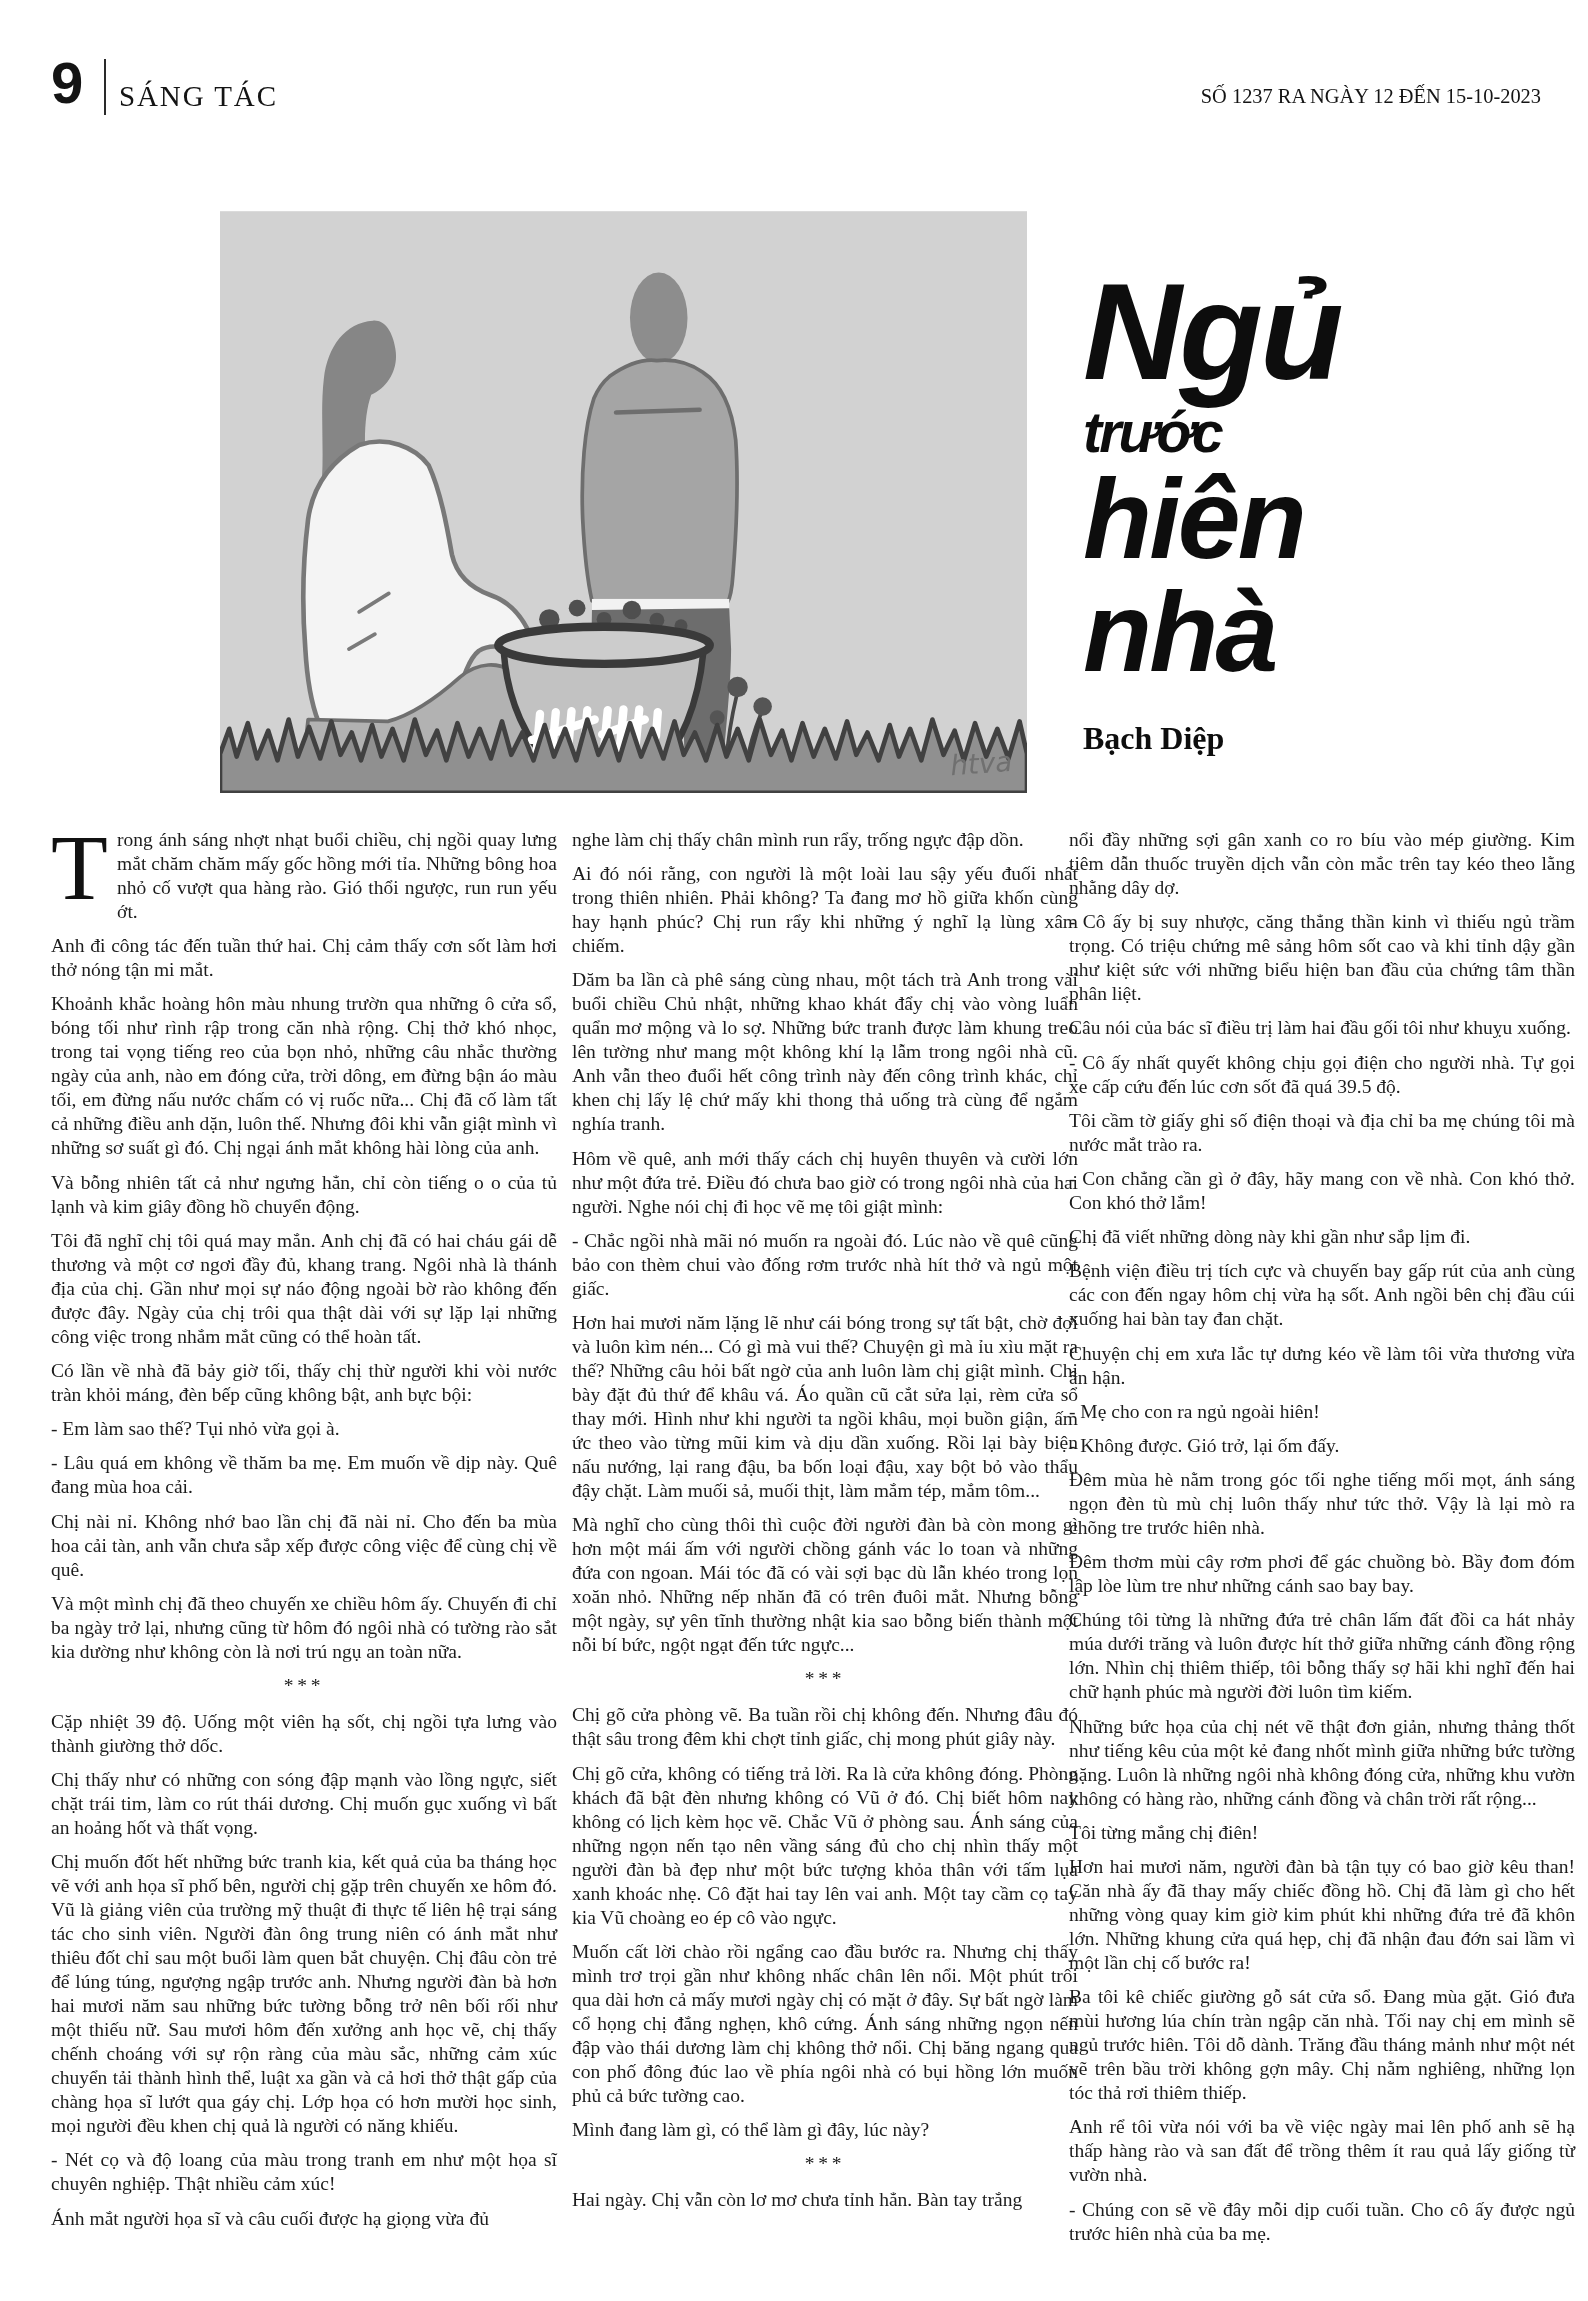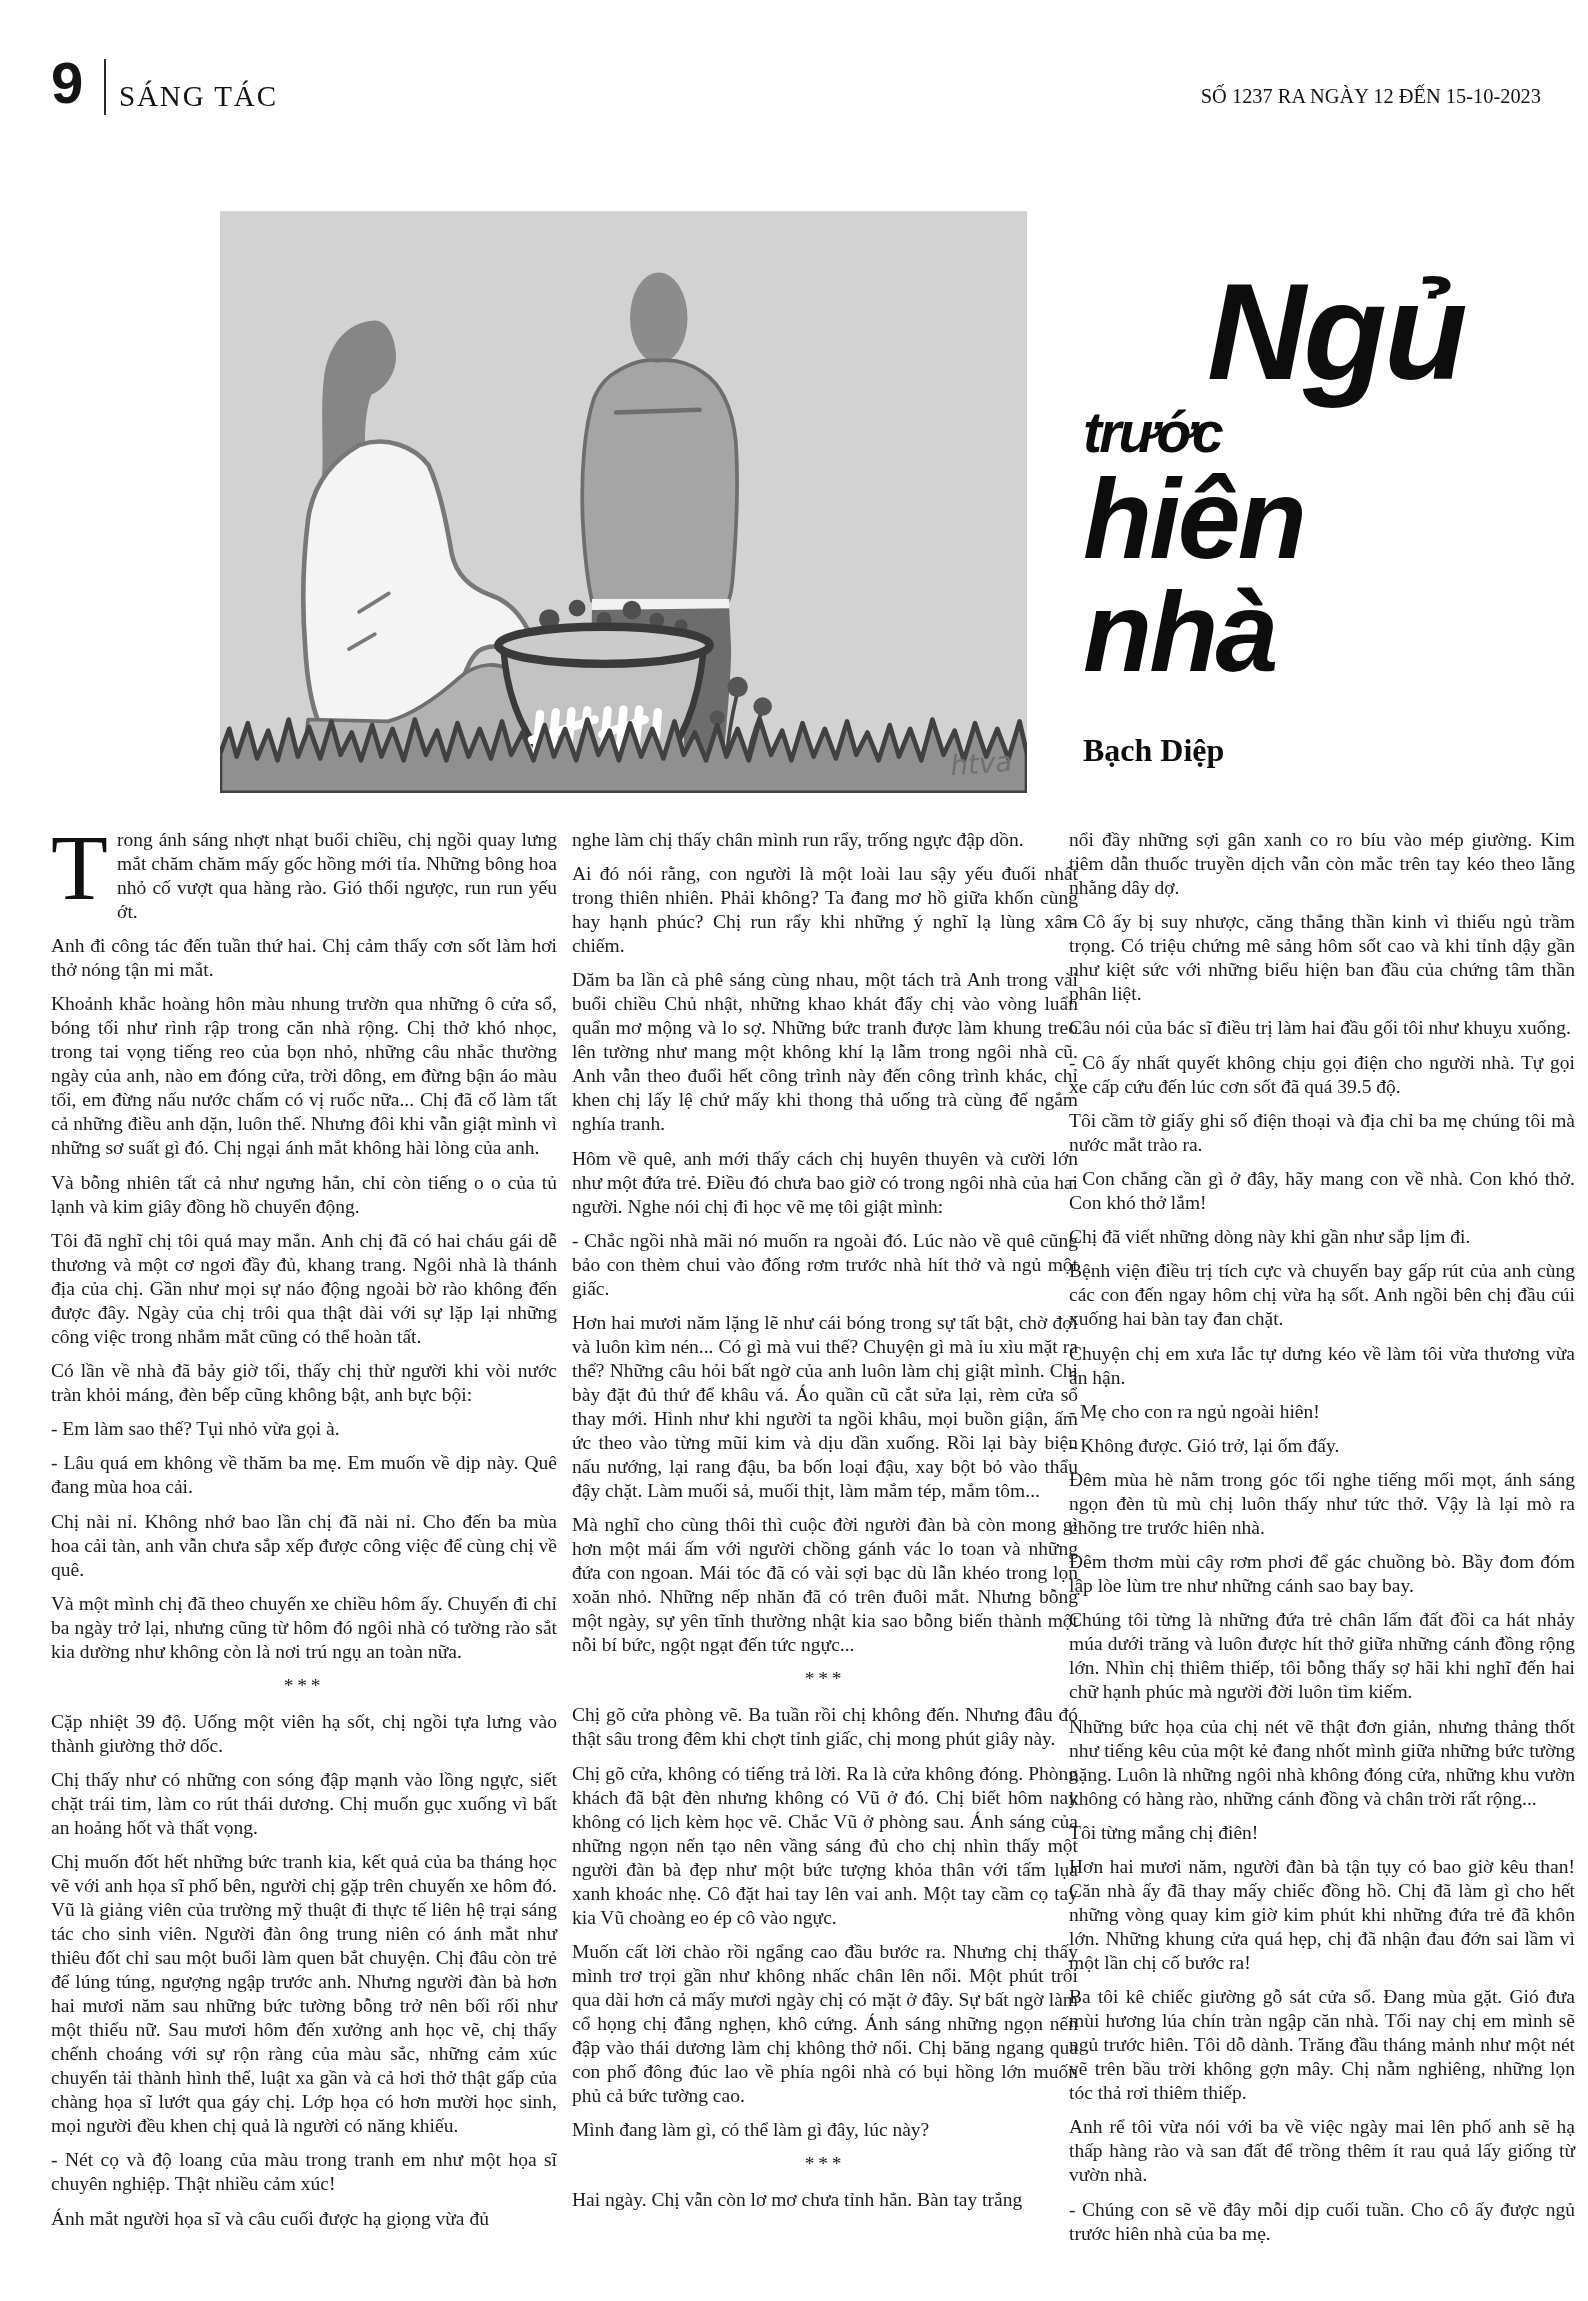--- a/index.html
+++ b/index.html
@@ -38,26 +38,26 @@
   .illustration svg{display:block;width:100%;height:100%;}
   
   .title-block{
     position:absolute;left:1083px;top:265px;width:506px;
   }
   .title-line{
     font-family:"Liberation Sans", sans-serif;
     font-style:italic;font-weight:bold;color:#0d0d0d;
     line-height:0.98;letter-spacing:-2.8px;
   }
-  .t1{font-size:137px;text-align:center;}
+  .t1{font-size:137px;}
   .t2{font-size:57px;margin-top:5.6px;}
   .t3{font-size:113px;margin-top:3.7px;}
   .t4{font-size:113px;margin-top:1.9px;}
   .article-author{
-    margin-top:44px;
+    margin-top:32px;
     font-family:"Liberation Serif", serif;
     font-size:32px;font-weight:bold;color:#0d0d0d;
   }
   
   .col{
     position:absolute;top:828px;width:506px;
     font-size:19.5px;line-height:24px;text-align:justify;
   }
   .col-1{left:51px;}
   .col-2{left:572px;}

